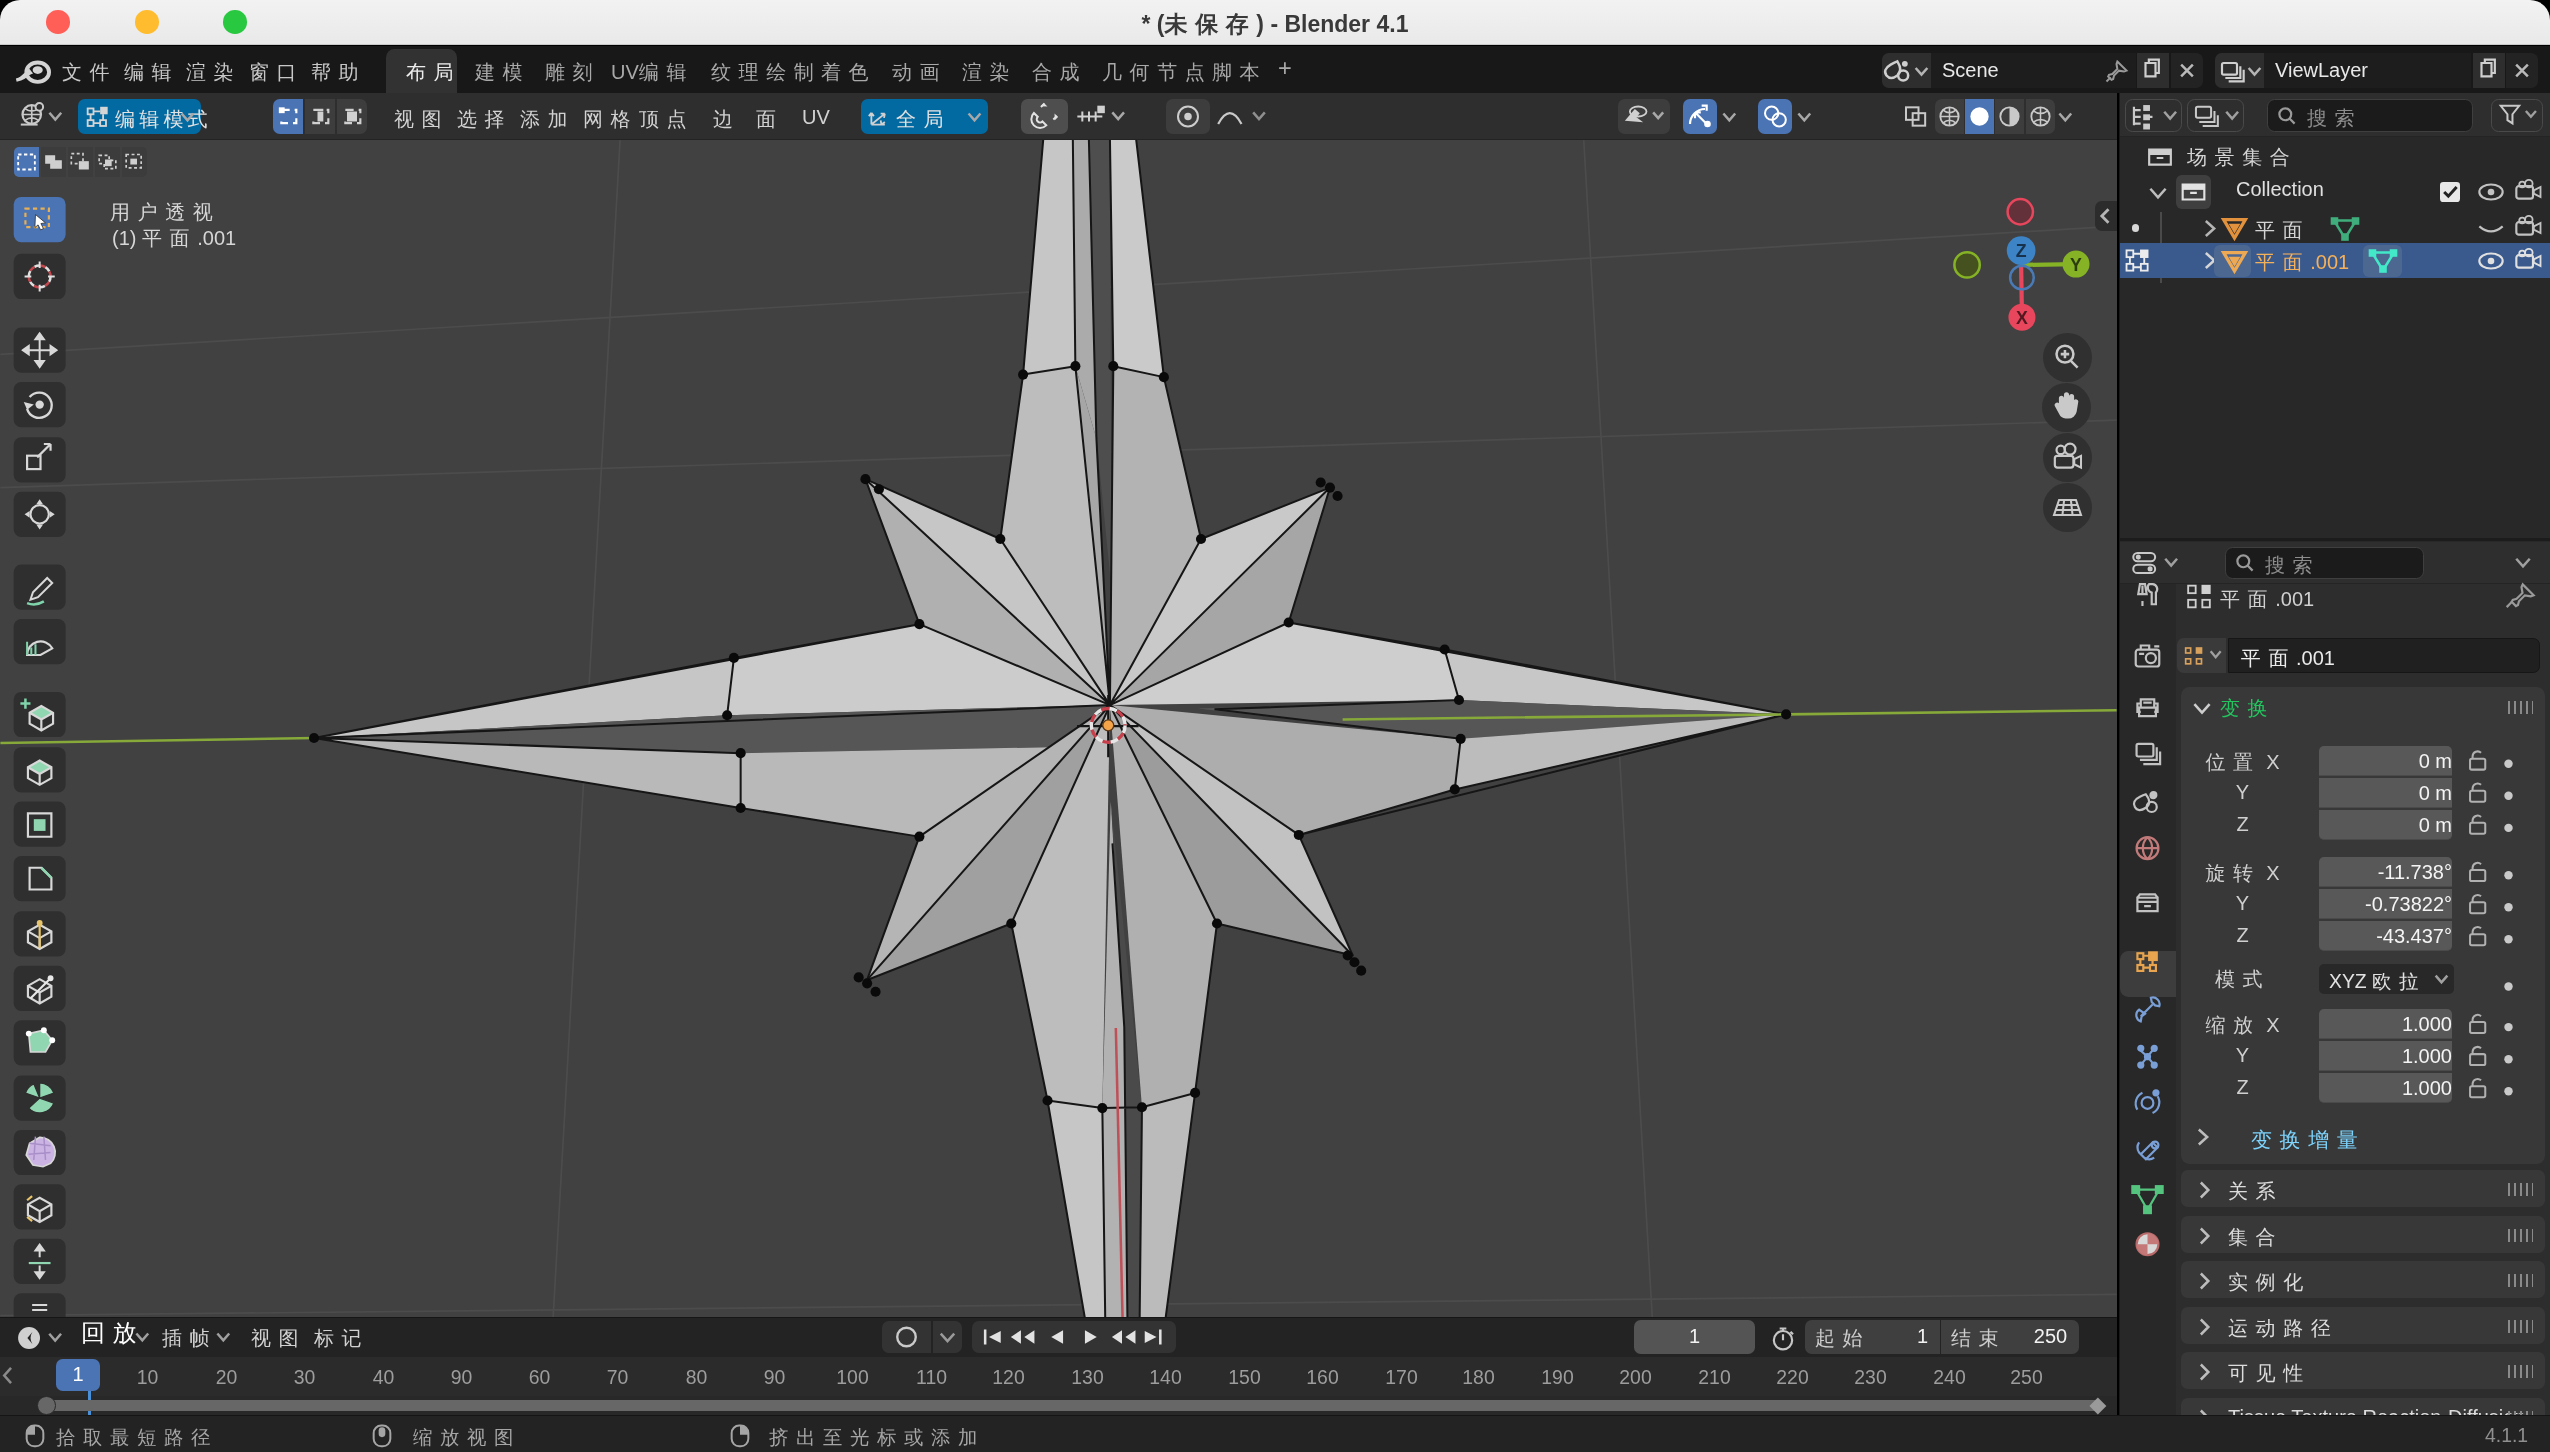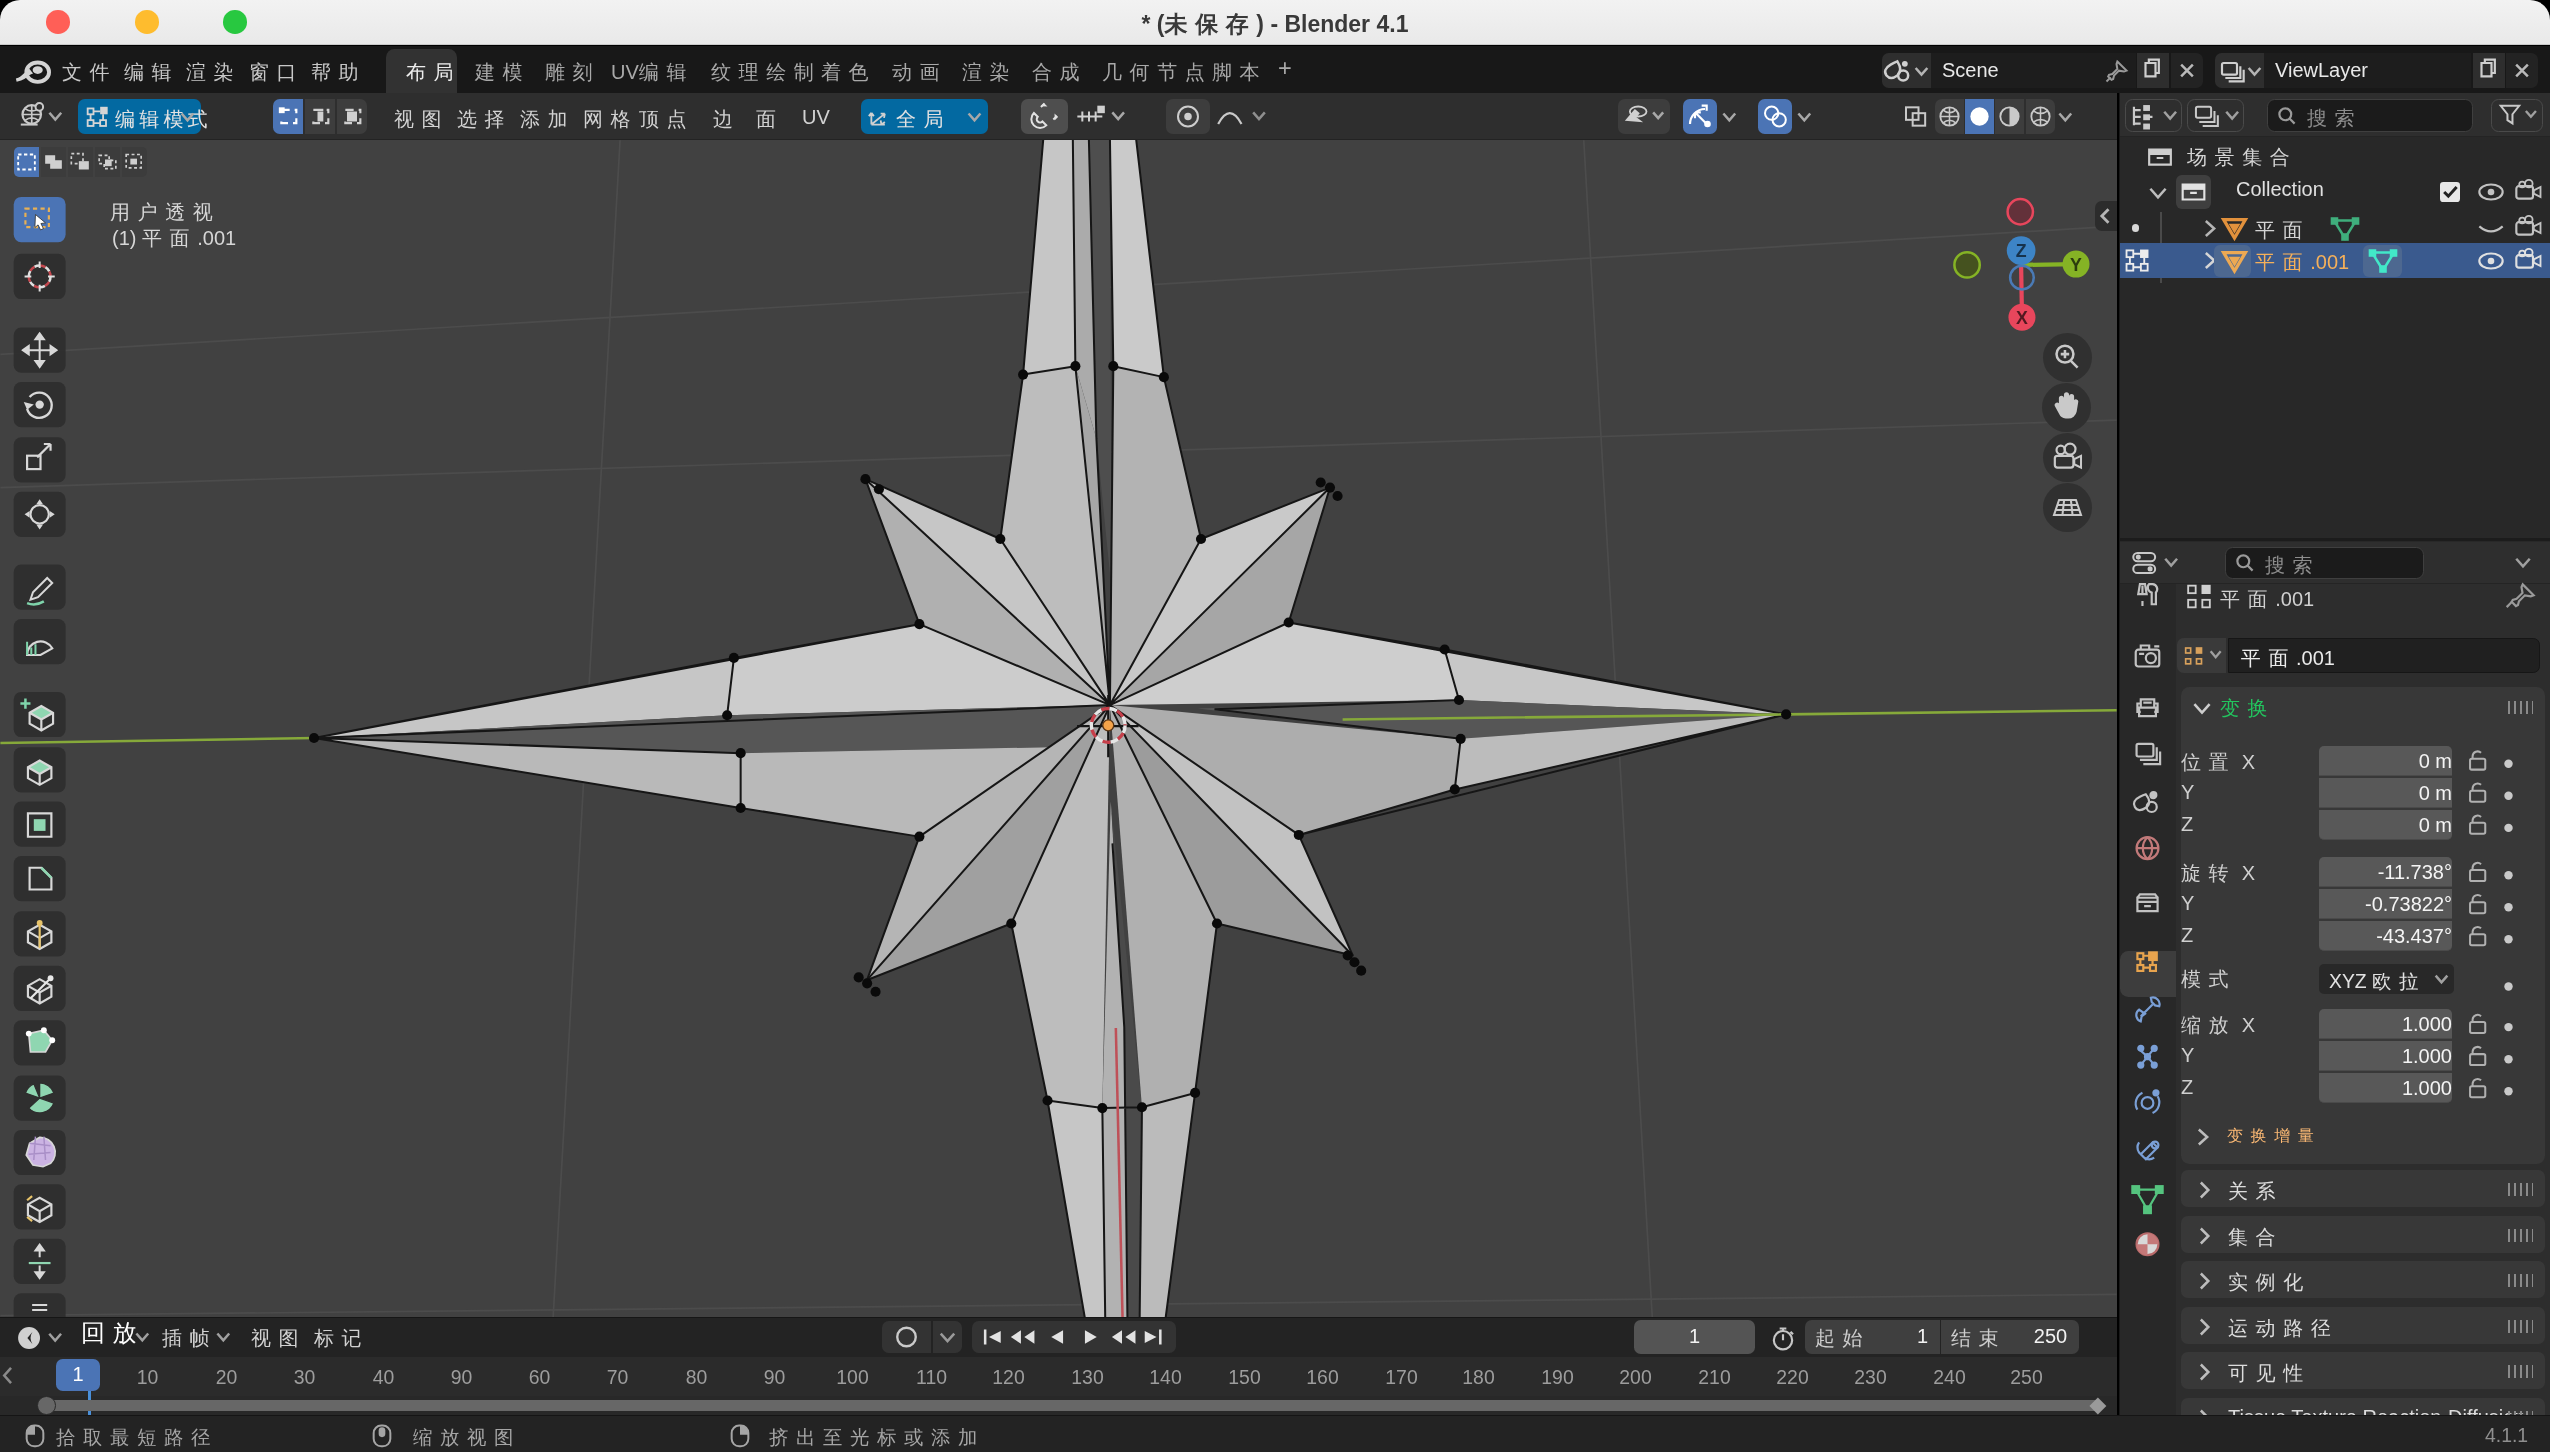--- a/index.html
+++ b/index.html
@@ -19,21 +19,21 @@
 
 #vph{position:absolute;left:0;top:93px;width:2117px;height:47px;background:#2e2e2e;border-bottom:0.8px solid #232323}
 .vmenu{position:absolute;top:12.7px;font-size:20px;color:#d2d2d2}
 .fld{position:absolute;background:#0369a1;border-radius:6.7px}
 .btn{position:absolute;background:#3d3d3d;border-radius:6.7px}
 .bblue{background:#4b74b5}
 
 #rcol{position:absolute;left:2119px;top:93px;width:432px;height:1322px;background:#282828}
 #statusbar{position:absolute;left:0;top:1415px;width:2550px;height:37px;background:#232323;border-top:0.8px solid #151515}
 .stxt{position:absolute;top:7.6px;font-size:19.4px;color:#a5a5a5}
-.rowlbl{position:absolute;left:0;width:123px;text-align:left;font-size:20px;color:#cfcfcf}
+.rowlbl{position:absolute;left:0;width:123px;text-align:center;font-size:20px;color:#cfcfcf}
 .vfld{position:absolute;left:138px;width:133px;height:30px;background:#585858;border-bottom:0.8px solid #4a4a4a;text-align:right;font-size:20px;color:#f4f4f4;padding-top:4.2px}
 .cpanel{position:absolute;left:61px;width:364px;height:37px;background:#383838;border-radius:6.7px;font-size:20px;color:#dcdcdc}
 .pdots{position:absolute;right:11.8px;top:12.7px;width:25px;height:13.5px;background:repeating-linear-gradient(90deg,#8a8a8a 0 2.5px,transparent 2.5px 5.9px),repeating-linear-gradient(0deg,#383838 0 1.7px,transparent 1.7px 4.2px)}
 .tick{position:absolute;top:49px;width:67px;margin-left:-34px;text-align:center;font-size:19.4px;color:#9d9d9d}
 </style></head>
 <body>
 
 <div id="titlebar">
   <div class="tl" style="left:46px;background:#ff5f57"></div>
   <div class="tl" style="left:135px;background:#febc2e"></div>
@@ -849,21 +849,21 @@
             <circle cx="10" cy="229" r="5"></circle>
             <circle cx="10" cy="285" r="5"></circle>
             <circle cx="10" cy="333" r="5"></circle>
             <circle cx="10" cy="371" r="5"></circle>
             <circle cx="10" cy="409" r="5"></circle>
           </g>
     </svg>
     <svg class="abs" style="left:11.8px;top:439px" width="20" height="22" viewBox="0 0 24 26">
           <path d="M7 4 l10 9 l-10 9" fill="none" stroke="#bdbdbd" stroke-width="3"></path>
         </svg>
-    <div class="abs cj" style="left:46px;top:439px;font-size:16px;color:#fdba74">变换增量</div>
+    <div class="abs cj" style="left:70px;top:439px;font-size:21px;color:#7dd3fc">变换增量</div>
   </div>
   <div class="cpanel" style="top:628px">
         <svg width="20" height="22" viewBox="0 0 24 26" style="position:absolute;left:13.5px;top:9.3px">
           <path d="M7 4 l9 9 l-9 9" fill="none" stroke="#bdbdbd" stroke-width="3"></path>
         </svg>
         <div class="abs cj" style="left:47px;top:7.6px">关系</div>
         <div class="pdots"></div>
       </div>
   <div class="cpanel" style="top:674px">
         <svg width="20" height="22" viewBox="0 0 24 26" style="position:absolute;left:13.5px;top:9.3px">

